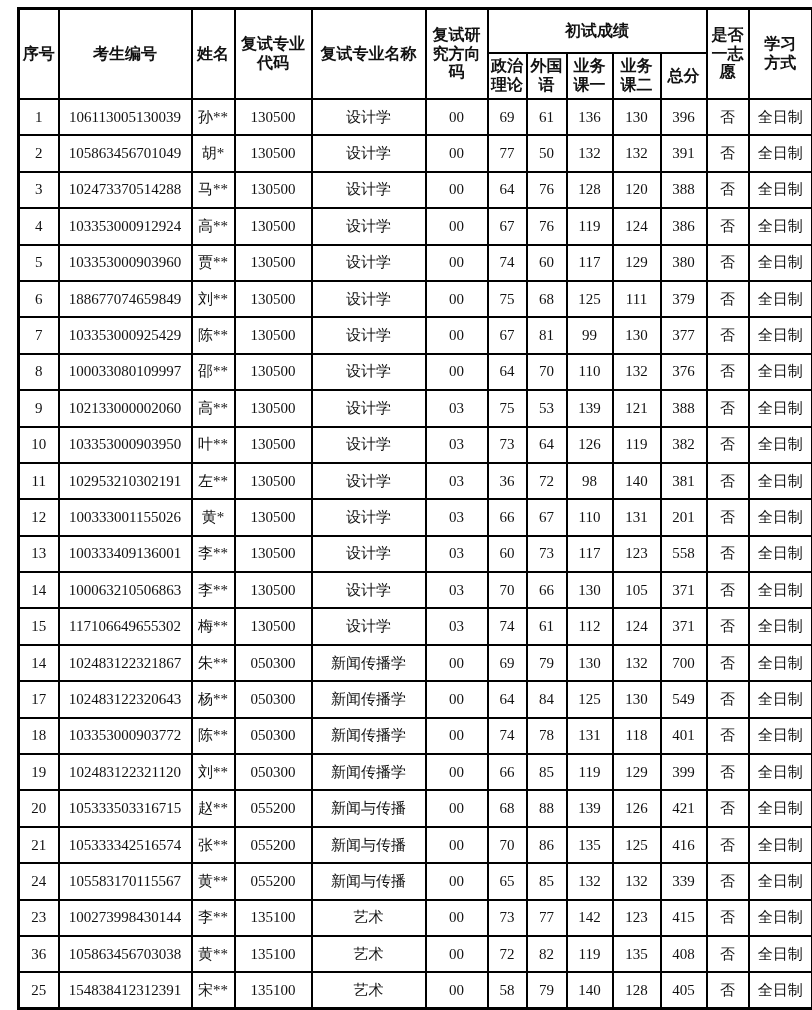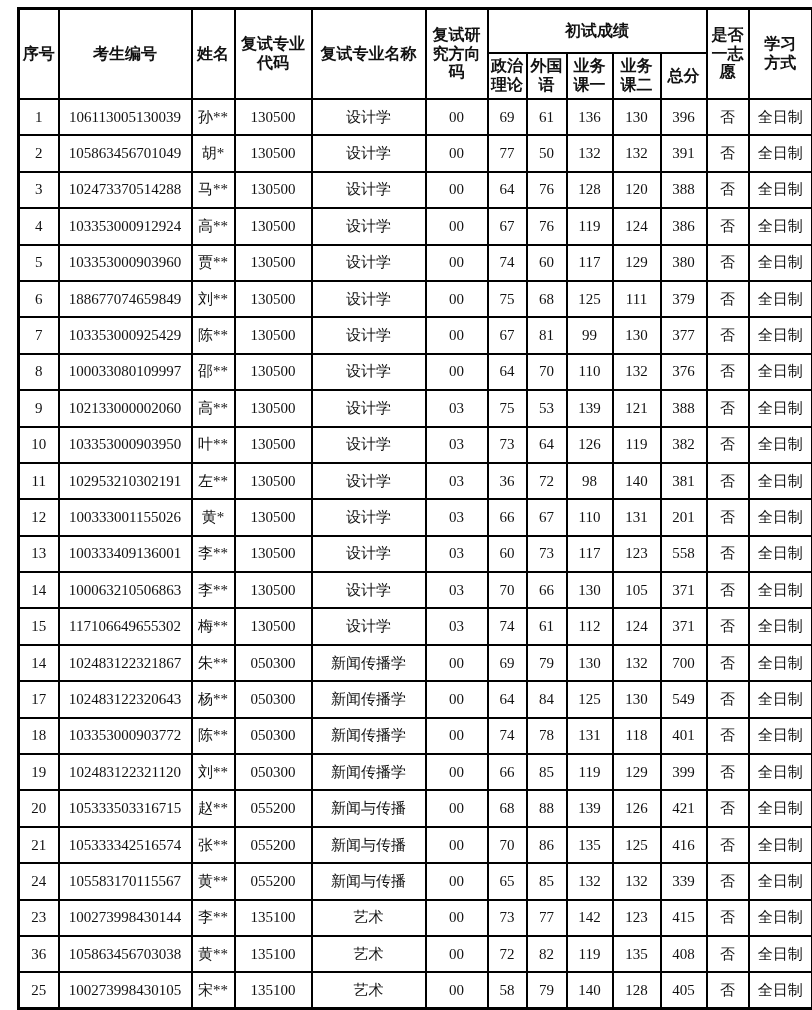--- a/index.html
+++ b/index.html
@@ -448,21 +448,21 @@
         <td>72</td>
         <td>82</td>
         <td>119</td>
         <td>135</td>
         <td>408</td>
         <td>否</td>
         <td>全日制</td>
       </tr>
       <tr>
         <td>25</td>
-        <td>100273998430105</td>
+        <td>154838412312391</td>
         <td>宋**</td>
         <td>135100</td>
         <td>艺术</td>
         <td>00</td>
         <td>58</td>
         <td>79</td>
         <td>140</td>
         <td>128</td>
         <td>405</td>
         <td>否</td>

